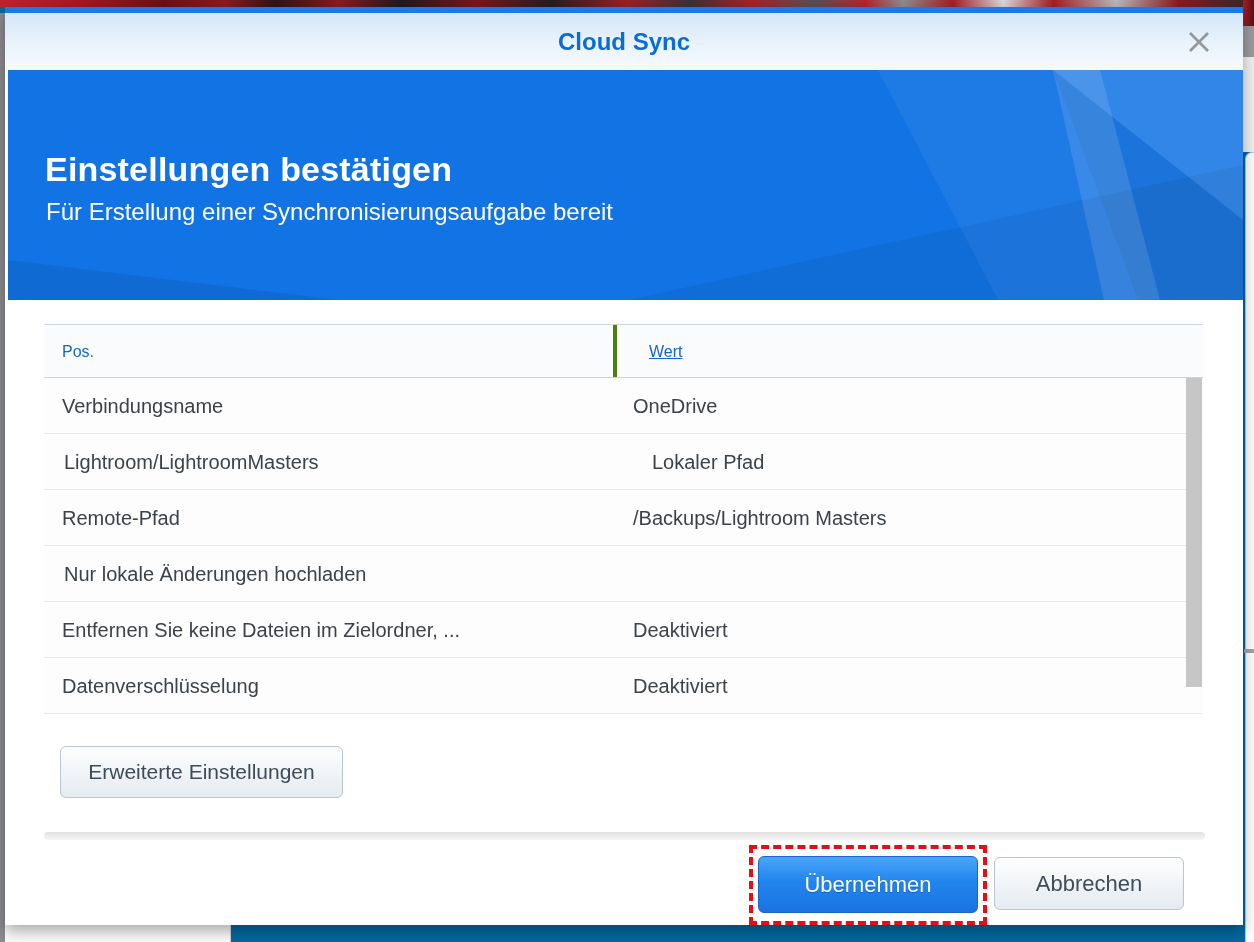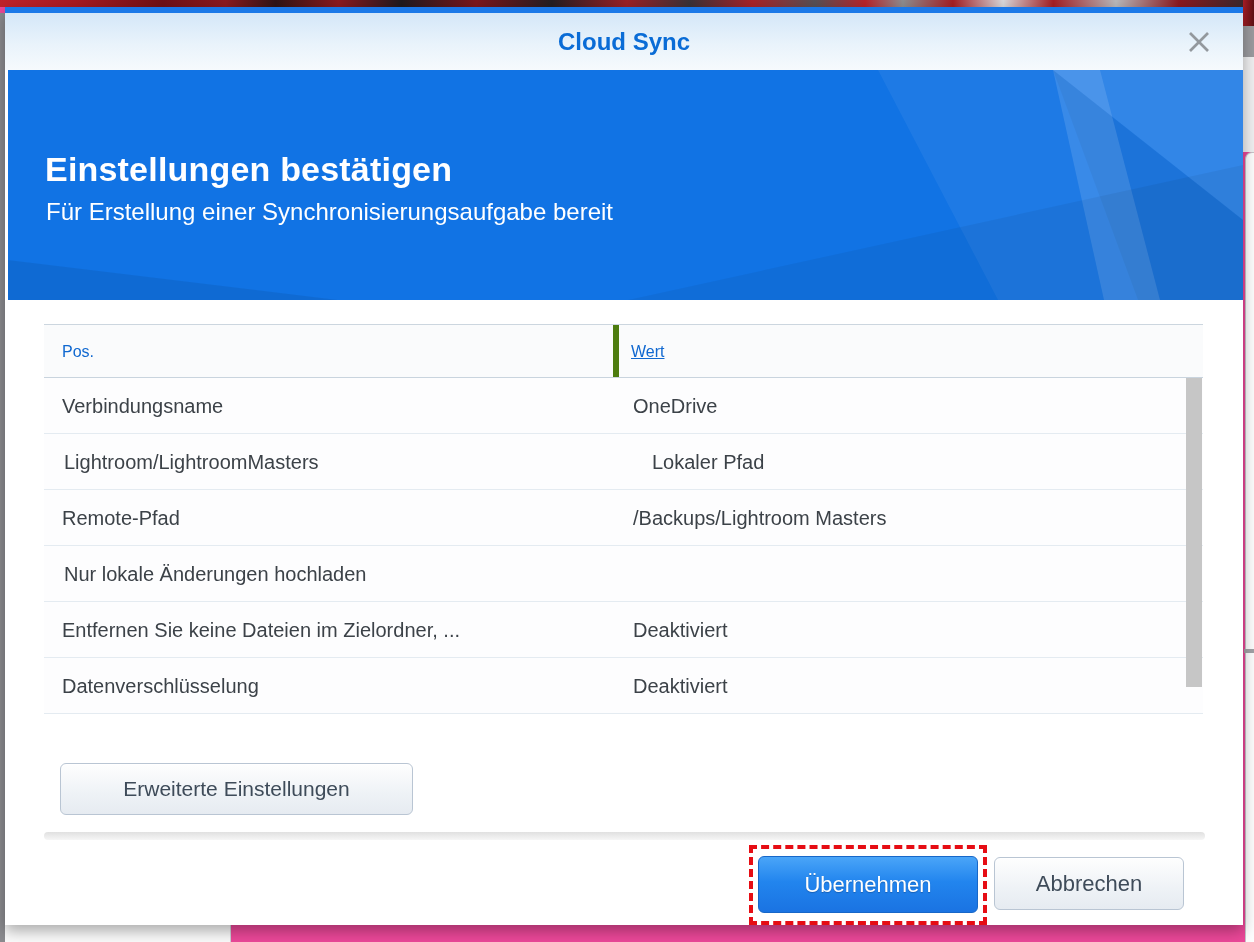--- a/index.html
+++ b/index.html
@@ -1,21 +1,21 @@
 <!DOCTYPE html>
 <html><head>
 <meta charset="utf-8">
 <style>
   * { margin: 0; padding: 0; box-sizing: border-box; }
   html, body { width: 1254px; height: 942px; overflow: hidden; }
   body {
     font-family: "Liberation Sans", sans-serif;
     background: #ffffff;
   }
-  #stage { position: relative; width: 1254px; height: 942px; overflow: hidden; background:#ec4899; }
+  #stage { position: relative; width: 1254px; height: 942px; overflow: hidden; background:#0369a1; }
 
   
   .bg-top-strip {
     position: absolute; left: 0; top: 0; width: 1254px; height: 7px;
     background: linear-gradient(90deg,
       #c0232b 0%, #a81a21 6%, #6e1015 13%, #8c1a20 18%, #2f1416 22%,
       #8c1a20 27%, #1f1a1e 32%, #7c161b 38%, #241e22 44%, #9c2026 50%,
       #3a3236 55%, #a82228 60%, #565054 65%, #b8232a 69%, #8d8d8f 72%,
       #a51e24 76%, #d9d9db 80%, #a51e24 84%, #b9b9bb 89%, #8c191f 94%, #2d2a2e 100%);
   }
@@ -78,21 +78,21 @@
     position: absolute; left: 39px; top: 317px; width: 1159px;
     border-top: 1px solid #ccd6df;
     background: #fdfdfe;
   }
   .thead {
     display: flex; height: 53px; background: #fafbfc;
     border-bottom: 1px solid #c9d4de;
   }
   .th { font-size: 16px; color: #1068d0; line-height: 53px; }
   .th.col1 { width: 569px; padding-left: 18px; }
-  .th.col2 { flex: 1; padding-left: 12px; border-left: 6px solid #4d7c0f; text-decoration: underline; }
+  .th.col2 { flex: 1; padding-left: 32px; border-left: 4px solid #4d7c0f; text-decoration: underline; }
   .trow {
     display: flex; height: 56px; border-bottom: 1px solid #e4ebf1;
     font-size: 20px; color: #3c4248; background: #fdfdfe;
   }
   .td { line-height: 56px; white-space: nowrap; overflow: hidden; }
   .td.col1 { width: 569px; padding-left: 18px; }
   .td.col2 { flex: 1; padding-left: 20px; }
 
   .vscroll-thumb {
     position: absolute; left: 1181px; top: 371px; width: 16px; height: 309px;
@@ -101,21 +101,21 @@
 
   
   .btn-light {
     position: absolute;
     background: linear-gradient(#fefefe, #eef2f6 60%, #e6ebf1);
     border: 1px solid #b9c5d3; border-radius: 6px;
     color: #3e4b59; cursor: pointer;
     box-shadow: inset 0 1px 0 #ffffff;
     font-family: "Liberation Sans", sans-serif;
   }
-  .advanced-btn { left: 55px; top: 756px; width: 353px; height: 52px; font-size: 21px; }
+  .advanced-btn { left: 55px; top: 739px; width: 283px; height: 52px; font-size: 21px; }
   .back-btn     { left: 59px; top: 851px; width: 164px; height: 53px; font-size: 22px; }
   .cancel-btn   { left: 989px; top: 850px; width: 190px; height: 53px; font-size: 22px; }
 
   .hscroll-band {
     position: absolute; left: 39px; top: 825px; width: 1161px; height: 8px;
     background: linear-gradient(#e0e0e0, #f6f6f6); border-radius: 4px;
   }
 
   .apply-btn {
     position: absolute; left: 753px; top: 849px; width: 220px; height: 57px;

